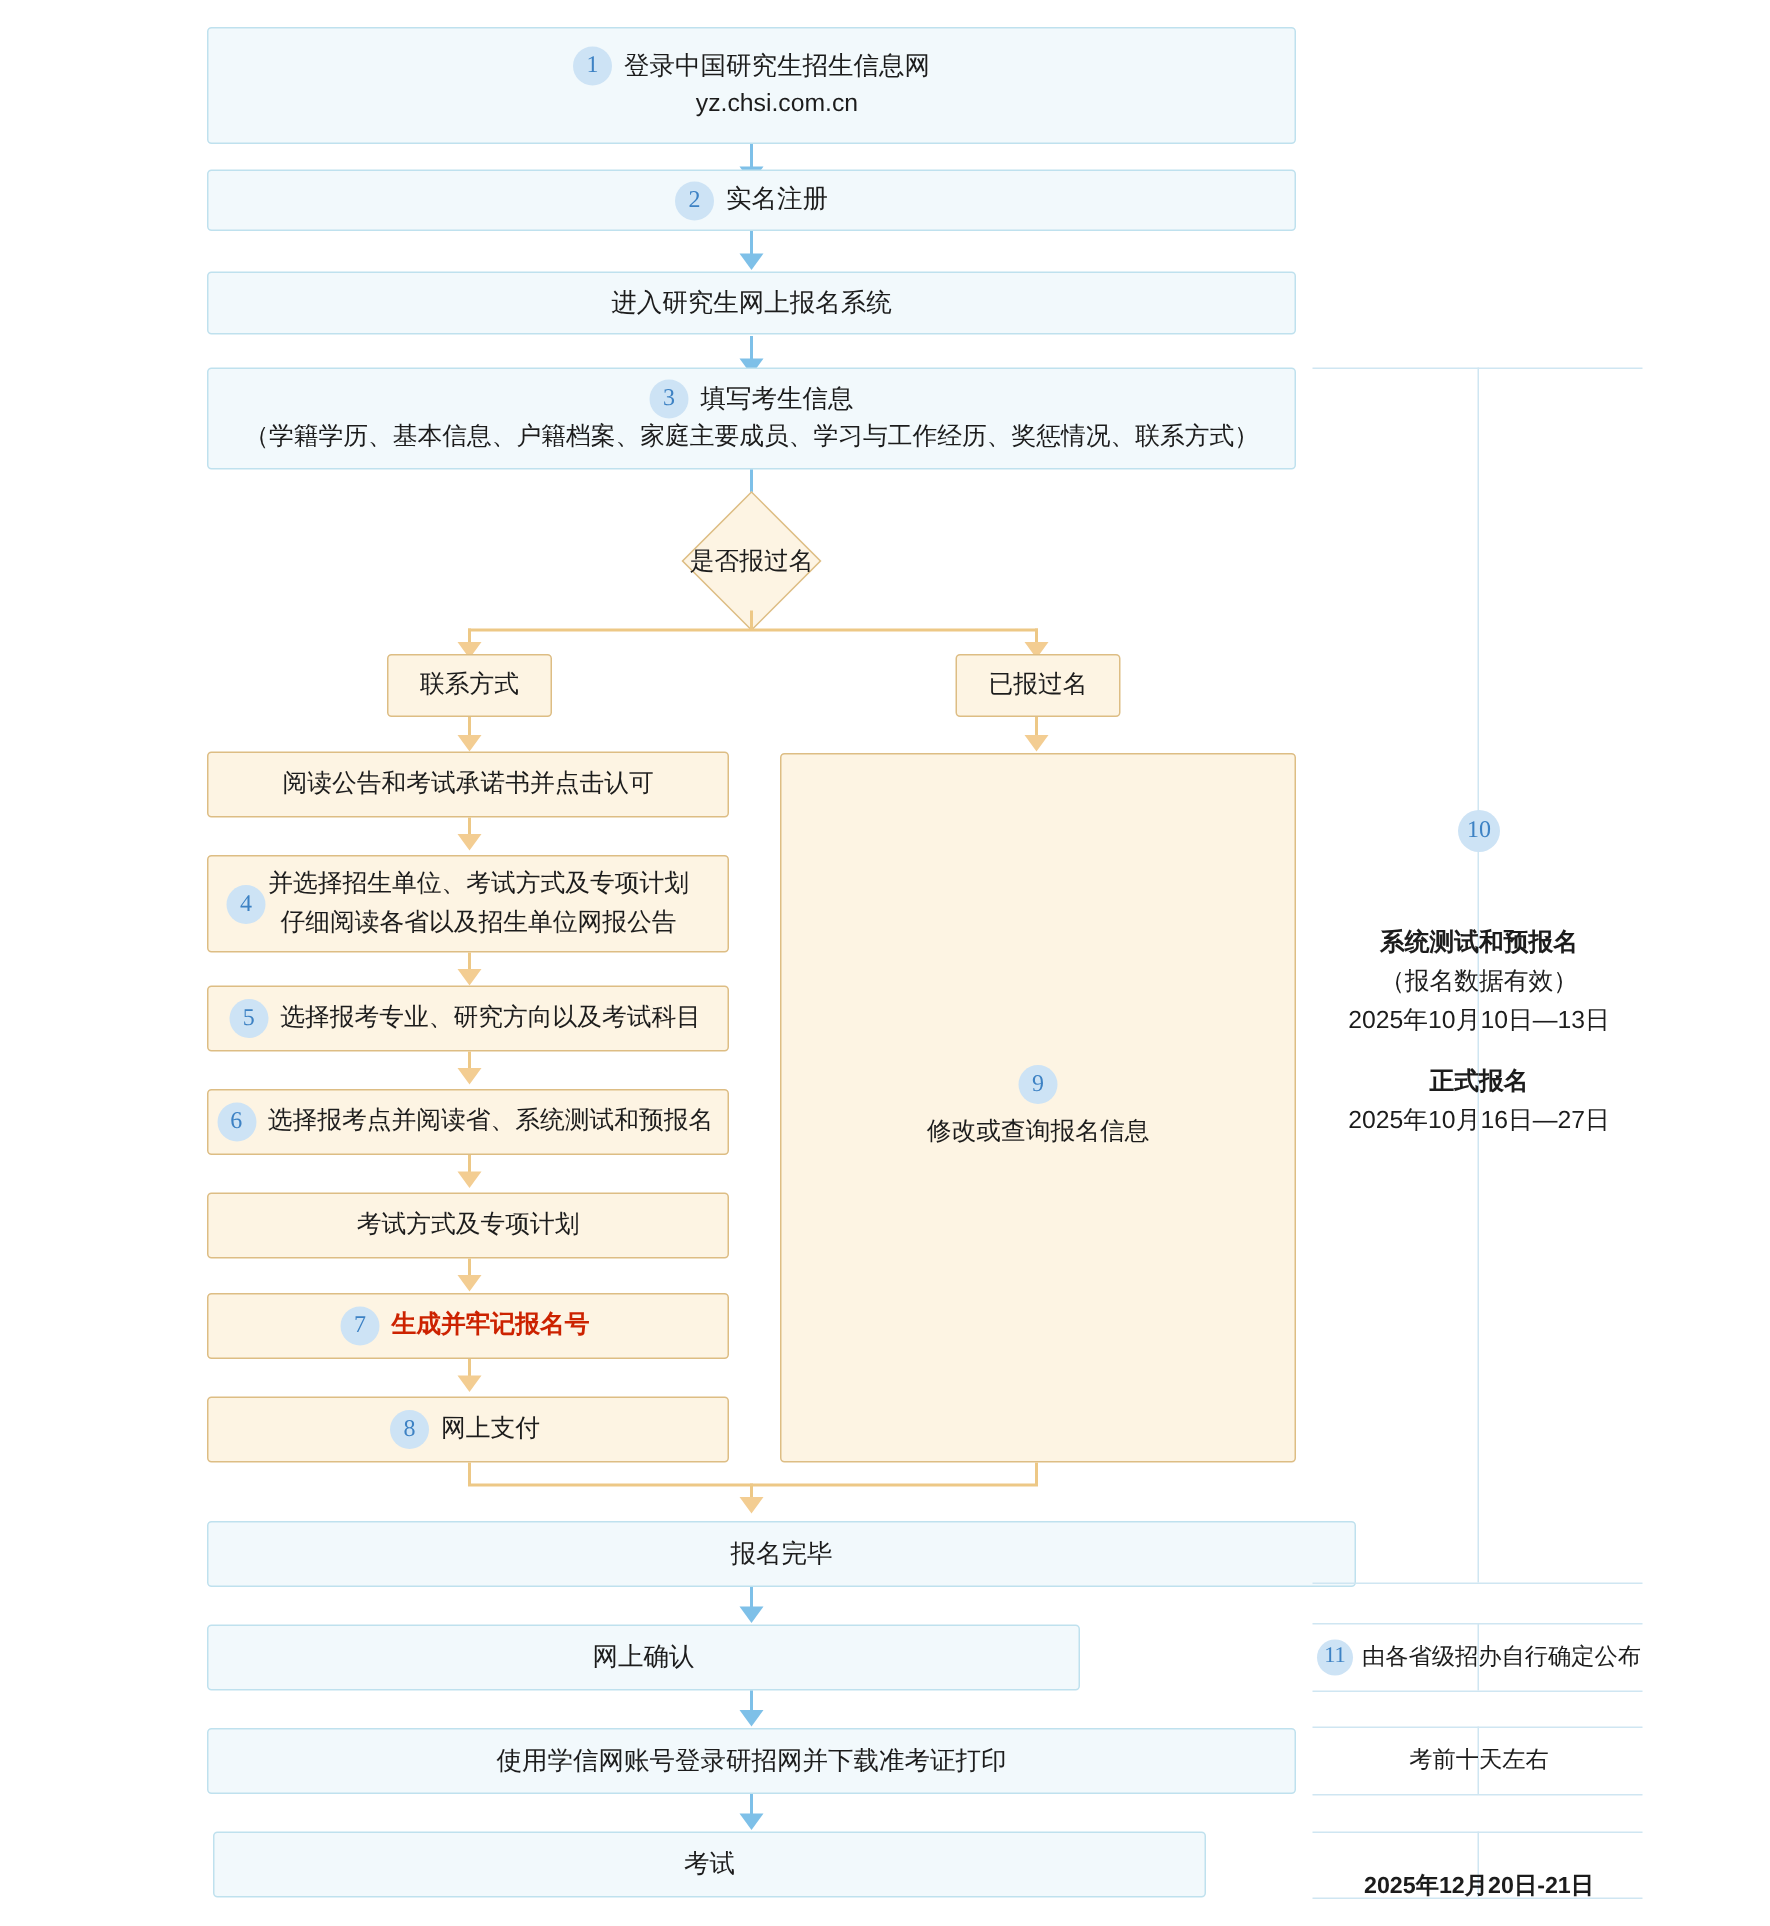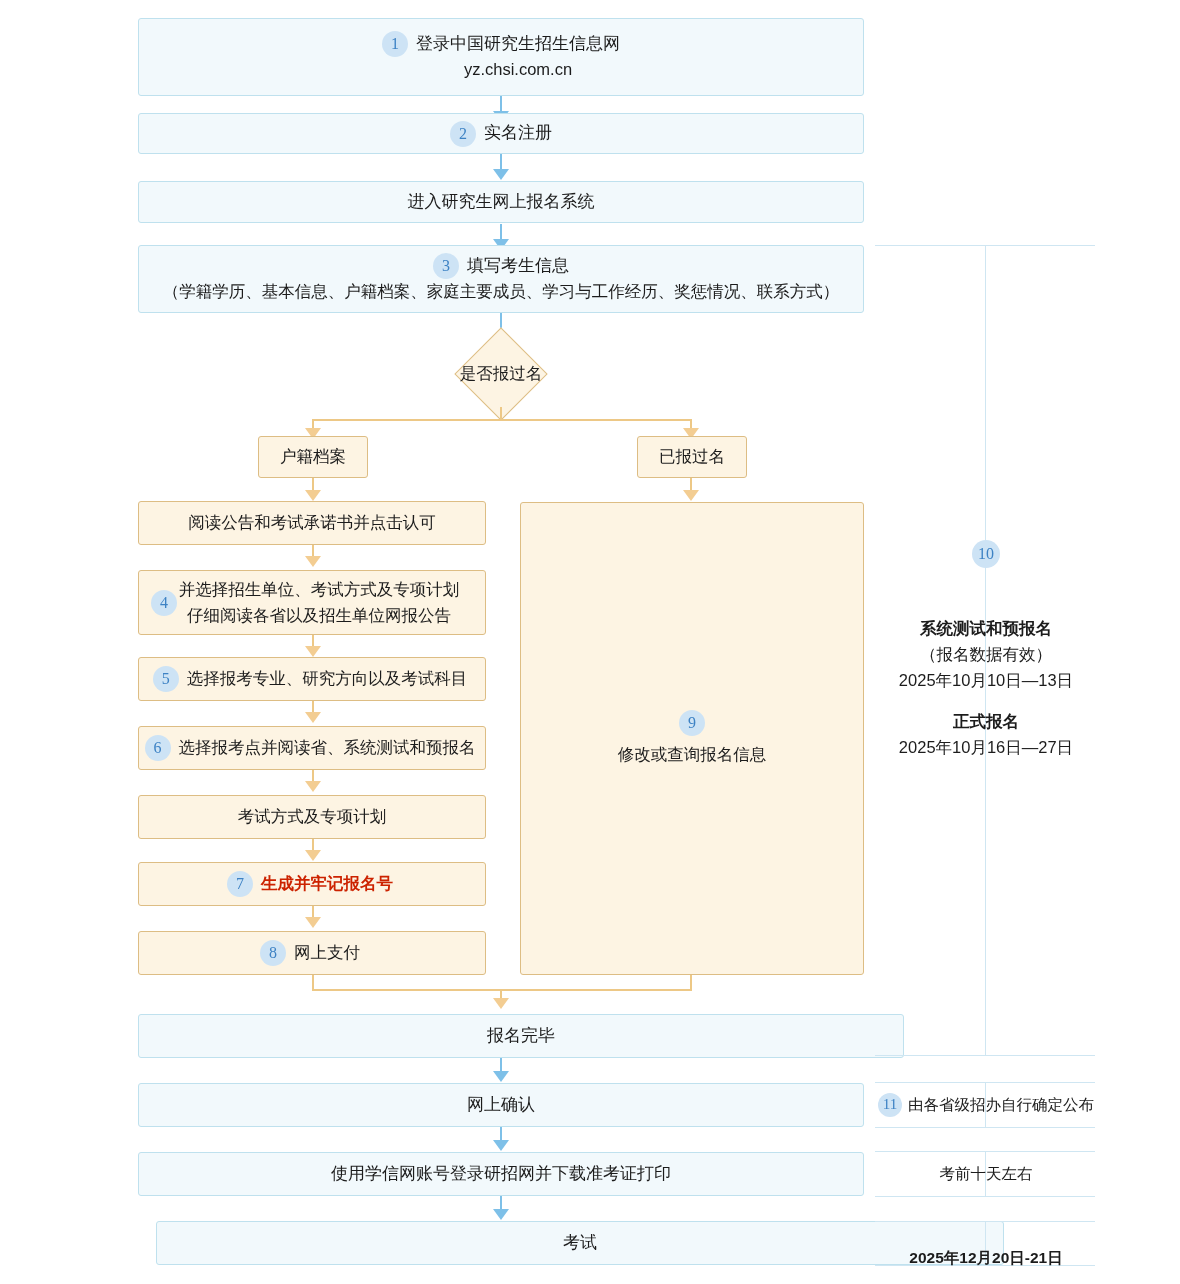--- a/index.html
+++ b/index.html
@@ -180,21 +180,21 @@
   <div class="diamond-label" style="left:430px; top:358px; width:142px; height:32px;">是否报过名</div>
 
   <div class="vline tan" style="left:500px; top:407px; width:2px; height:13px;"></div>
   <div class="hline tan" style="left:312px; top:419px; width:380px; height:2px;"></div>
   <div class="vline tan" style="left:312px; top:419px; width:2px; height:12px;"></div>
   <div class="arrow tan" style="left:305px; top:428px;"></div>
   <div class="vline tan" style="left:690px; top:419px; width:2px; height:12px;"></div>
   <div class="arrow tan" style="left:683px; top:428px;"></div>
 
   <div class="node tan" style="left:258px; top:436px; width:110px; height:42px;">
-    <div class="node-line t16">户籍档案</div>
+    <div class="node-line t16">联系方式</div>
   </div>
   <div class="node tan" style="left:637px; top:436px; width:110px; height:42px;">
     <div class="node-line t16">已报过名</div>
   </div>
 
   <div class="vline tan" style="left:312px; top:478px; width:2px; height:14px;"></div>
   <div class="arrow tan" style="left:305px; top:490px;"></div>
   <div class="vline tan" style="left:690px; top:478px; width:2px; height:14px;"></div>
   <div class="arrow tan" style="left:683px; top:490px;"></div>
 
@@ -262,33 +262,33 @@
   <div class="hline tan" style="left:312px; top:989px; width:380px; height:2px;"></div>
   <div class="vline tan" style="left:500px; top:989px; width:2px; height:12px;"></div>
   <div class="arrow tan" style="left:493px; top:998px;"></div>
 
   <div class="node blue" style="left:138px; top:1014px; width:766px; height:44px;">
     <div class="node-line t17">报名完毕</div>
   </div>
   <div class="vline blue" style="left:500px; top:1058px; width:2px; height:15px;"></div>
   <div class="arrow blue" style="left:493px; top:1071px;"></div>
 
-  <div class="node blue" style="left:138px; top:1083px; width:726px; height:44px;">
+  <div class="node blue" style="left:138px; top:1083px; width:582px; height:44px;">
     <div class="node-line t17">网上确认</div>
   </div>
   <div class="vline blue" style="left:500px; top:1127px; width:2px; height:15px;"></div>
   <div class="arrow blue" style="left:493px; top:1140px;"></div>
 
   <div class="node blue" style="left:138px; top:1152px; width:726px; height:44px;">
     <div class="node-line t17">使用学信网账号登录研招网并下载准考证打印</div>
   </div>
   <div class="vline blue" style="left:500px; top:1196px; width:2px; height:15px;"></div>
   <div class="arrow blue" style="left:493px; top:1209px;"></div>
 
-  <div class="node blue" style="left:156px; top:1221px; width:848px; height:44px;align-items:center;">
+  <div class="node blue" style="left:142px; top:1221px; width:662px; height:44px;align-items:center;">
     <div class="node-line t17">考试</div>
   </div>
 
   <div class="panel-hline" style="left:875px; top:245px; width:220px;"></div>
   <div class="panel-vline" style="left:985px; top:245px; height:810px;"></div>
   <div class="panel-hline" style="left:875px; top:1055px; width:220px;"></div>
   <div class="panel-hline" style="left:875px; top:1082px; width:220px;"></div>
   <div class="panel-vline" style="left:985px; top:1082px; height:45px;"></div>
   <div class="panel-hline" style="left:875px; top:1127px; width:220px;"></div>
   <div class="panel-hline" style="left:875px; top:1151px; width:220px;"></div>

